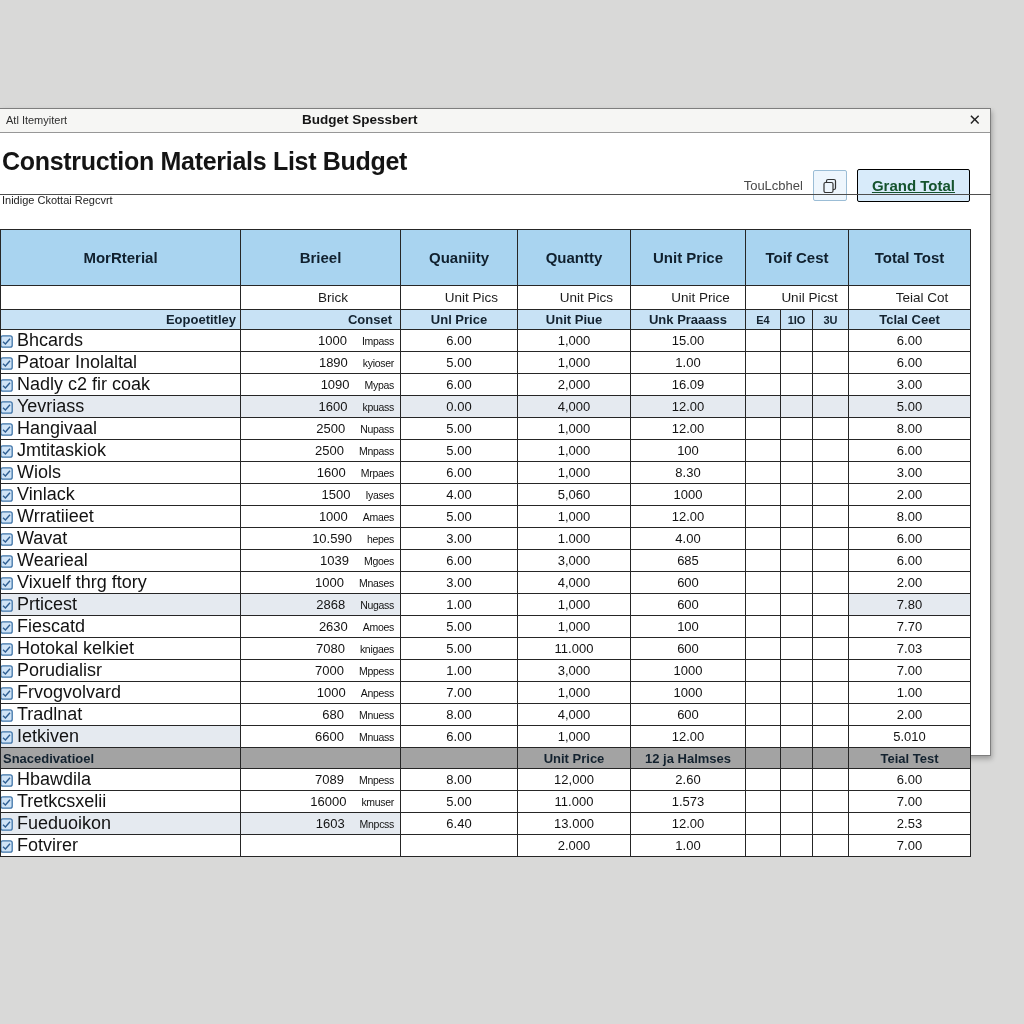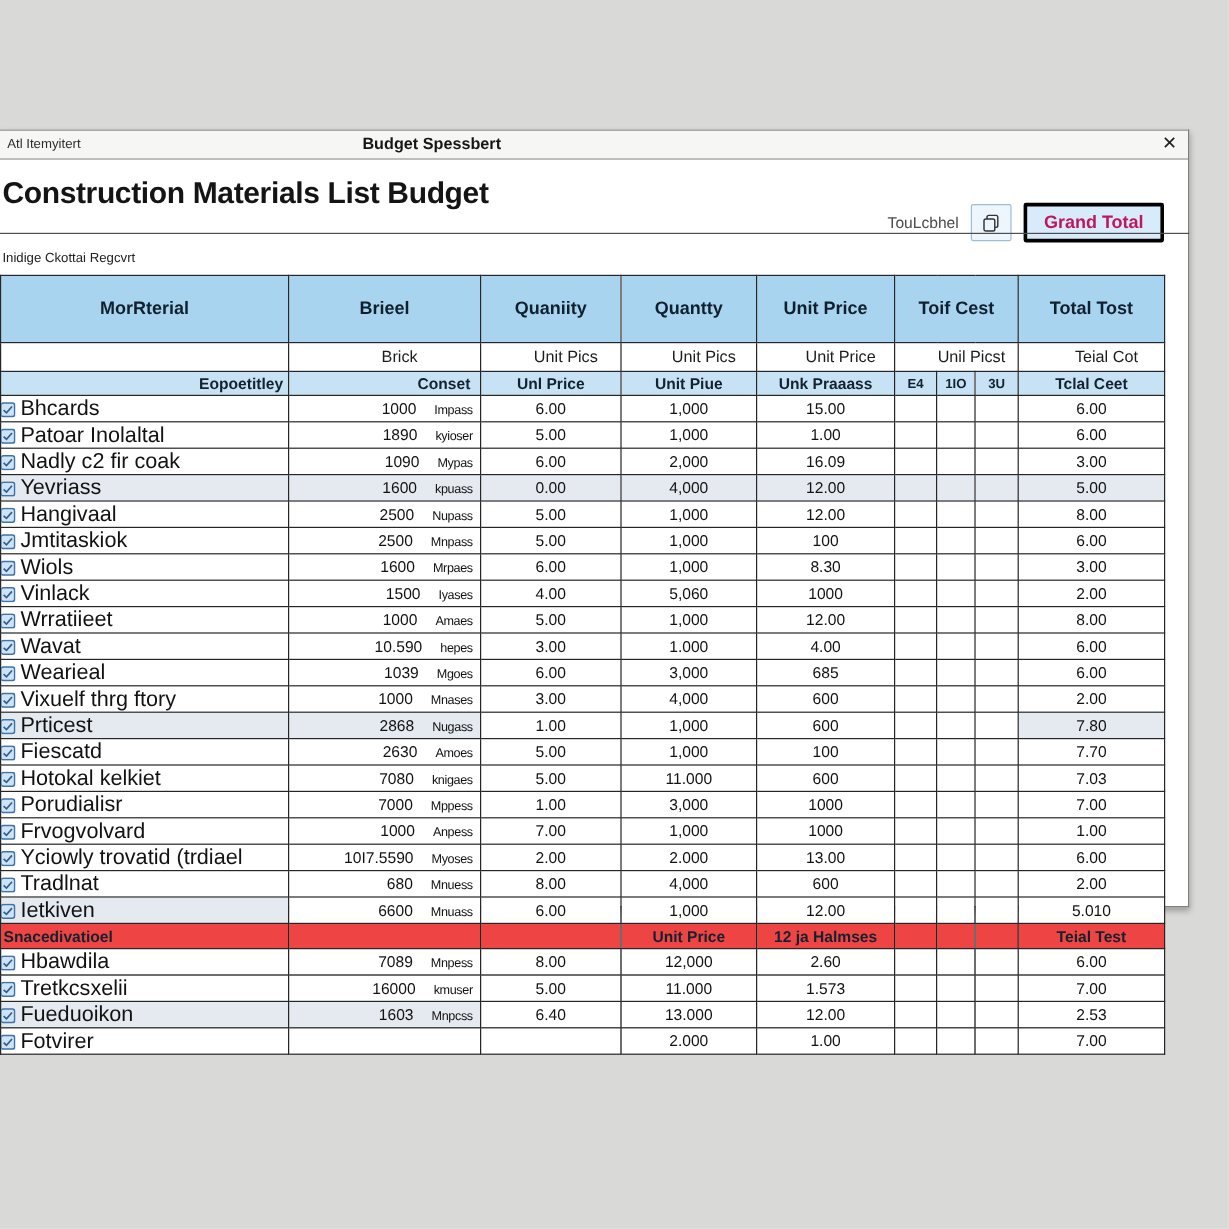--- a/index.html
+++ b/index.html
@@ -25,25 +25,25 @@
     position:absolute;left:2px;top:38px;font-size:25px;font-weight:bold;
     color:#141414;letter-spacing:-0.3px;
   }
   .toolbar{position:absolute;right:20px;top:44px;display:flex;align-items:center;gap:10px;margin-top:16px;}
   .aux-label{font-size:13px;color:#4a4a4a;}
   .icon-btn{
     width:34px;height:31px;border:1px solid #9bbdd6;background:#eef6fd;border-radius:2px;
     display:flex;align-items:center;justify-content:center;cursor:pointer;box-sizing:border-box;
   }
   .gt-btn{
-    height:33px;padding:0 14px;border:3px solid #000000;background:#d8ebfa;border-radius:2px;
-    font-size:15px;font-weight:bold;color:#be185d;display:flex;align-items:center;cursor:pointer;box-sizing:border-box;
+    height:33px;padding:0 14px;border:1px solid #000000;background:#d8ebfa;border-radius:2px;
+    font-size:15px;font-weight:bold;color:#14532d;display:flex;align-items:center;cursor:pointer;box-sizing:border-box;text-decoration:underline;
   }
   .divider{position:absolute;left:0;top:85px;width:991px;border-top:1px solid #4e4e4e;}
-  .subtitle{position:absolute;left:2px;top:100px;font-size:11px;color:#222;}
+  .subtitle{position:absolute;left:2px;top:85px;font-size:11px;color:#222;}
 
   table.budget{
     position:absolute;left:0;top:120px;width:970px;
     border-collapse:collapse;table-layout:fixed;
   }
   .budget td,.budget th{
     border:1px solid #262626;padding:0 4px;overflow:hidden;white-space:nowrap;box-sizing:border-box;
   }
   .budget thead tr.h1 th{
     height:56px;background:#a9d4f0;font-size:15px;font-weight:bold;color:#10202e;text-align:center;
@@ -60,21 +60,21 @@
   .budget tbody td{height:20.8px;font-size:13px;color:#121212;background:#fff;}
   .budget td.cell-name{font-size:18px;text-align:left;padding-left:2px;}
   .budget td.cell-qty{text-align:right;padding-right:6px;}
   .budget td.cell-num{text-align:center;}
   .budget td.cell-total{text-align:center;}
   .qty-unit{font-size:10.5px;margin-left:15px;letter-spacing:-0.3px;}
   .cb{vertical-align:-2px;margin-left:-3px;margin-right:4px;}
   tr.hl-all td{background:#e5eaf0;}
   td.hl{background:#e5eaf0 !important;}
   .budget tr.sect td{
-    height:21px;background:#ef4444;font-size:13px;font-weight:bold;color:#13222f;text-align:center;
+    height:21px;background:#a3a3a3;font-size:13px;font-weight:bold;color:#13222f;text-align:center;
   }
   .budget tr.sect td.cell-name{text-align:left;}
 </style>
 </head>
 <body>
 
 <div class="window">
 
   <div class="titlebar">
     <span class="tb-left">Atl Itemyitert</span>
@@ -377,34 +377,20 @@
           <td class="cell-num">1000</td>
           <td class="cell-sub"></td>
           <td class="cell-sub"></td>
           <td class="cell-sub"></td>
           <td class="cell-total">1.00</td>
         </tr>
         <tr>
           <td class="cell-name"><svg class="cb" width="13" height="13" viewBox="0 0 13 13">
               <rect x="0.8" y="0.8" width="11.4" height="11.4" rx="2" fill="#cfe3f6" stroke="#3f74a8" stroke-width="1.3"></rect>
               <path d="M3 6.8 L5.4 9 L10 3.8" fill="none" stroke="#2f5f93" stroke-width="1.4"></path>
-            </svg><span>Yciowly trovatid (trdiael</span></td>
-          <td class="cell-qty"><span>10I7.5590</span><span class="qty-unit">Myoses</span></td>
-          <td class="cell-num">2.00</td>
-          <td class="cell-num">2.000</td>
-          <td class="cell-num">13.00</td>
-          <td class="cell-sub"></td>
-          <td class="cell-sub"></td>
-          <td class="cell-sub"></td>
-          <td class="cell-total">6.00</td>
-        </tr>
-        <tr>
-          <td class="cell-name"><svg class="cb" width="13" height="13" viewBox="0 0 13 13">
-              <rect x="0.8" y="0.8" width="11.4" height="11.4" rx="2" fill="#cfe3f6" stroke="#3f74a8" stroke-width="1.3"></rect>
-              <path d="M3 6.8 L5.4 9 L10 3.8" fill="none" stroke="#2f5f93" stroke-width="1.4"></path>
             </svg><span>Tradlnat</span></td>
           <td class="cell-qty"><span>680</span><span class="qty-unit">Mnuess</span></td>
           <td class="cell-num">8.00</td>
           <td class="cell-num">4,000</td>
           <td class="cell-num">600</td>
           <td class="cell-sub"></td>
           <td class="cell-sub"></td>
           <td class="cell-sub"></td>
           <td class="cell-total">2.00</td>
         </tr>

